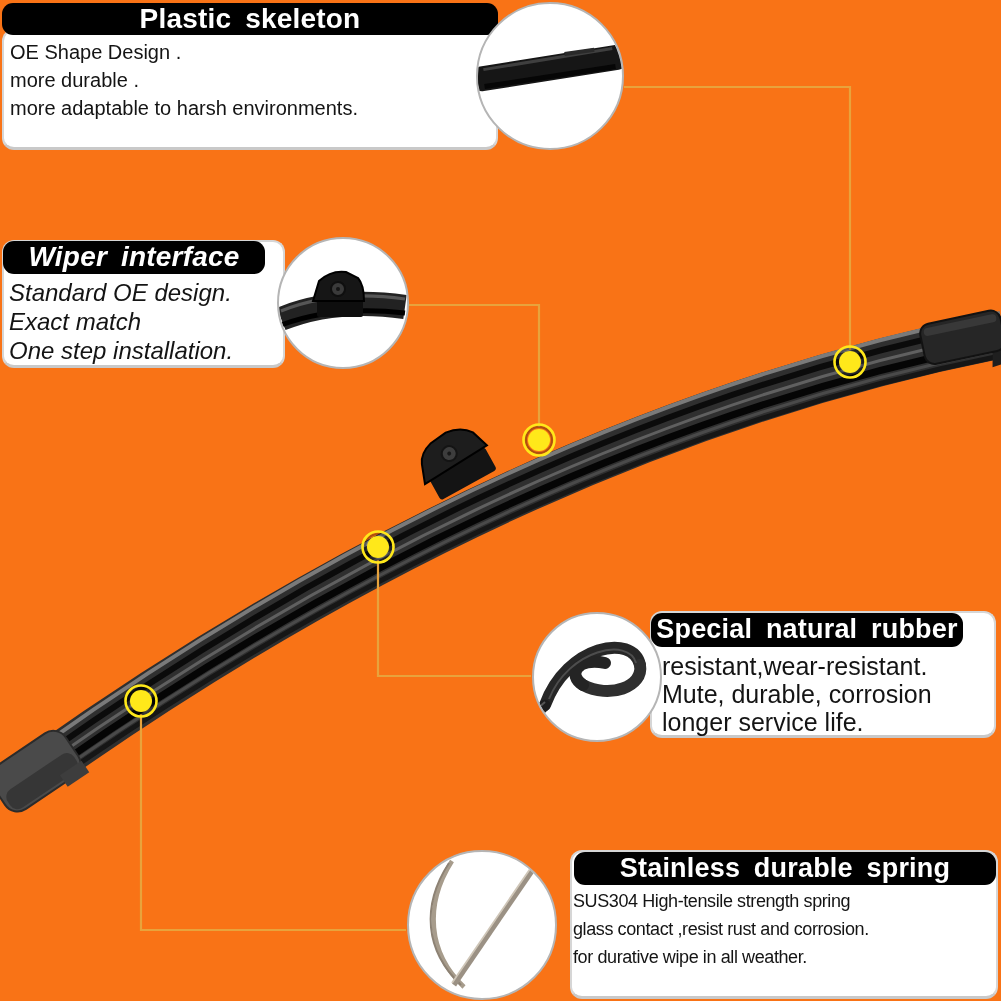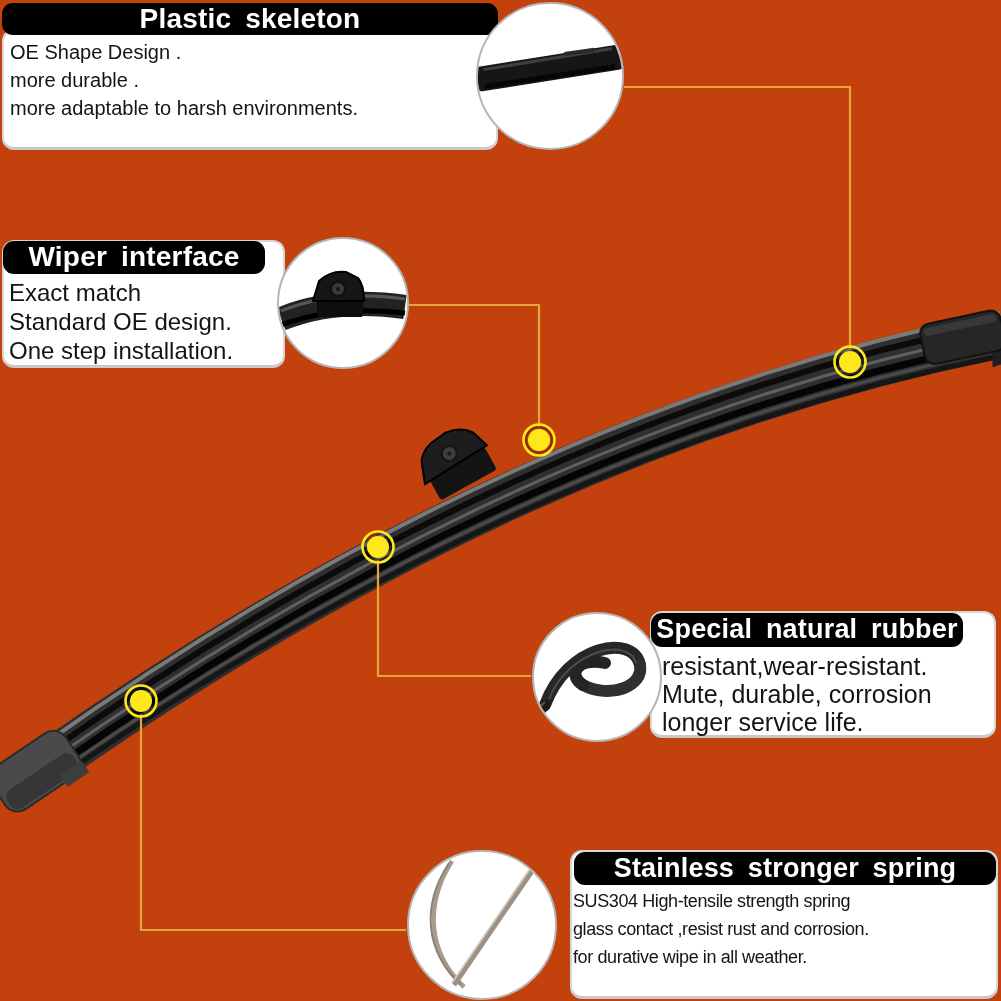--- a/index.html
+++ b/index.html
@@ -1,17 +1,17 @@
 <!DOCTYPE html>
 <html style="--connector_line: #E8A33C; --highlight_dot: #FFE81A; --header_bg: #000000; --header_text: #FFFFFF; --body_text: #141414; --circle_border: #B5B5B5; --box_border: #D6D6D6; --blade_body: #2F2F2F;"><head>
 <meta charset="utf-8">
 <style>
   html,body{margin:0;padding:0;background:#fff;}
   #stage{
-    position:relative;width:1001px;height:1001px;background:#c2410c;overflow:hidden;
+    position:relative;width:1001px;height:1001px;background:#f97316;overflow:hidden;
     font-family:"Liberation Sans", sans-serif;
   }
   svg{display:block;}
   .scene{position:absolute;left:0;top:0;z-index:2;}
   
   .callout{position:absolute;z-index:1;}
   .co-box{
     position:absolute;background:#fff;
     border:2px solid var(--box_border,#d6d6d6);
     border-bottom:3px solid #c9c9c9;
@@ -48,43 +48,43 @@
   <div class="callout" style="left:2px;top:3px;width:496px;height:147px;">
     <div class="co-box" style="left:0;top:26px;width:496px;height:121px;"></div>
     <div class="co-header" style="left:0;top:0;width:496px;height:32px;font-size:28px;line-height:31px;">Plastic skeleton</div>
     <div class="co-lines" style="left:8px;top:35px;font-size:20px;line-height:28px;">
       <span class="co-line">OE Shape Design .</span>
       <span class="co-line">more durable .</span>
       <span class="co-line">more adaptable to harsh environments.</span>
     </div>
   </div>
 
-  <div class="callout" style="left:2px;top:240px;width:283px;height:128px;">
+  <div class="callout" style="left:2px;top:240px;width:283px;height:128px;font-style:italic;">
     <div class="co-box" style="left:0;top:0;width:283px;height:128px;"></div>
     <div class="co-header" style="left:1px;top:1px;width:262px;height:33px;font-size:28px;line-height:32px;">Wiper interface</div>
     <div class="co-lines" style="left:7px;top:38px;font-size:24px;line-height:29px;">
+      <span class="co-line">Standard OE design.</span>
       <span class="co-line">Exact match</span>
-      <span class="co-line">Standard OE design.</span>
       <span class="co-line">One step installation.</span>
     </div>
   </div>
 
   <div class="callout" style="left:650px;top:611px;width:346px;height:127px;">
     <div class="co-box" style="left:0;top:0;width:346px;height:127px;"></div>
     <div class="co-header" style="left:1px;top:2px;width:312px;height:34px;font-size:27px;line-height:33px;">Special natural rubber</div>
     <div class="co-lines" style="left:12px;top:41px;font-size:25px;line-height:28px;">
       <span class="co-line">resistant,wear-resistant.</span>
       <span class="co-line">Mute, durable, corrosion</span>
       <span class="co-line">longer service life.</span>
     </div>
   </div>
 
   <div class="callout" style="left:570px;top:850px;width:428px;height:149px;">
     <div class="co-box" style="left:0;top:0;width:428px;height:149px;"></div>
-    <div class="co-header" style="left:4px;top:2px;width:422px;height:33px;font-size:27px;line-height:32px;">Stainless stronger spring</div>
+    <div class="co-header" style="left:4px;top:2px;width:422px;height:33px;font-size:27px;line-height:32px;">Stainless durable spring</div>
     <div class="co-lines" style="left:3px;top:37px;font-size:18px;line-height:28px;letter-spacing:-0.4px;">
       <span class="co-line">SUS304 High-tensile strength spring</span>
       <span class="co-line">glass contact ,resist rust and corrosion.</span>
       <span class="co-line">for durative wipe in all weather.</span>
     </div>
   </div>
 
   <svg class="scene" width="1001" height="1001" viewBox="0 0 1001 1001">
 
     <g>

